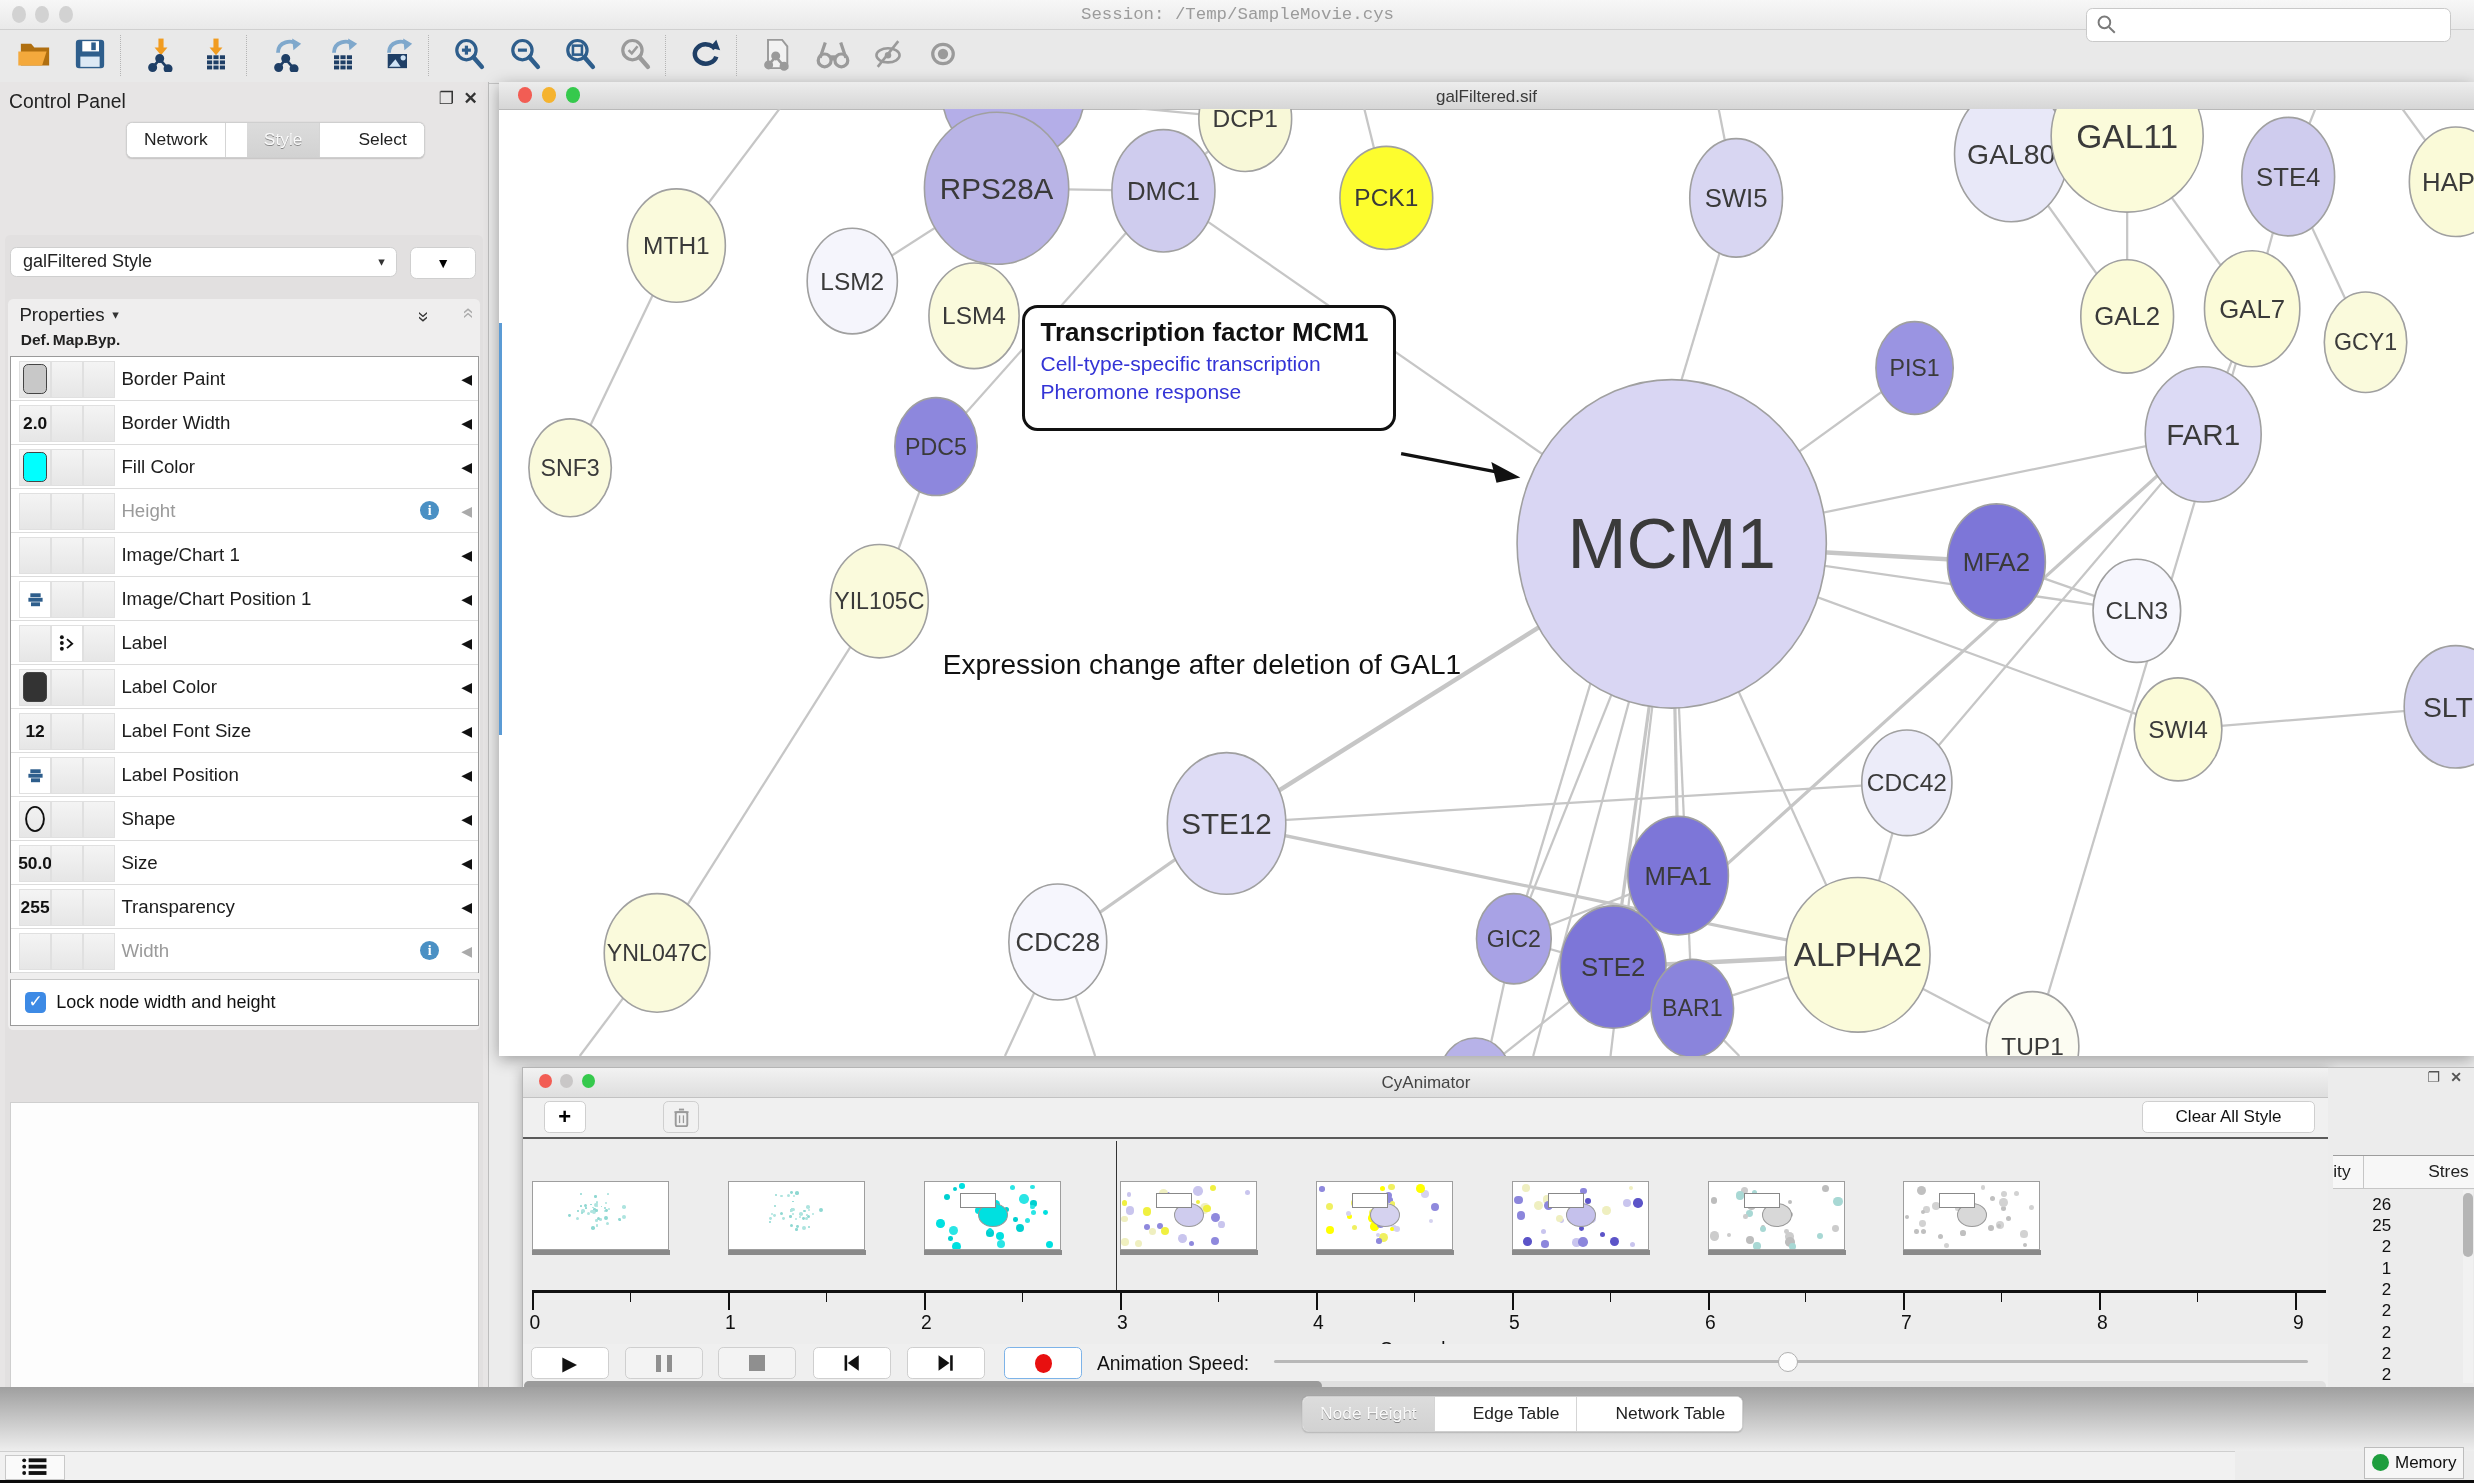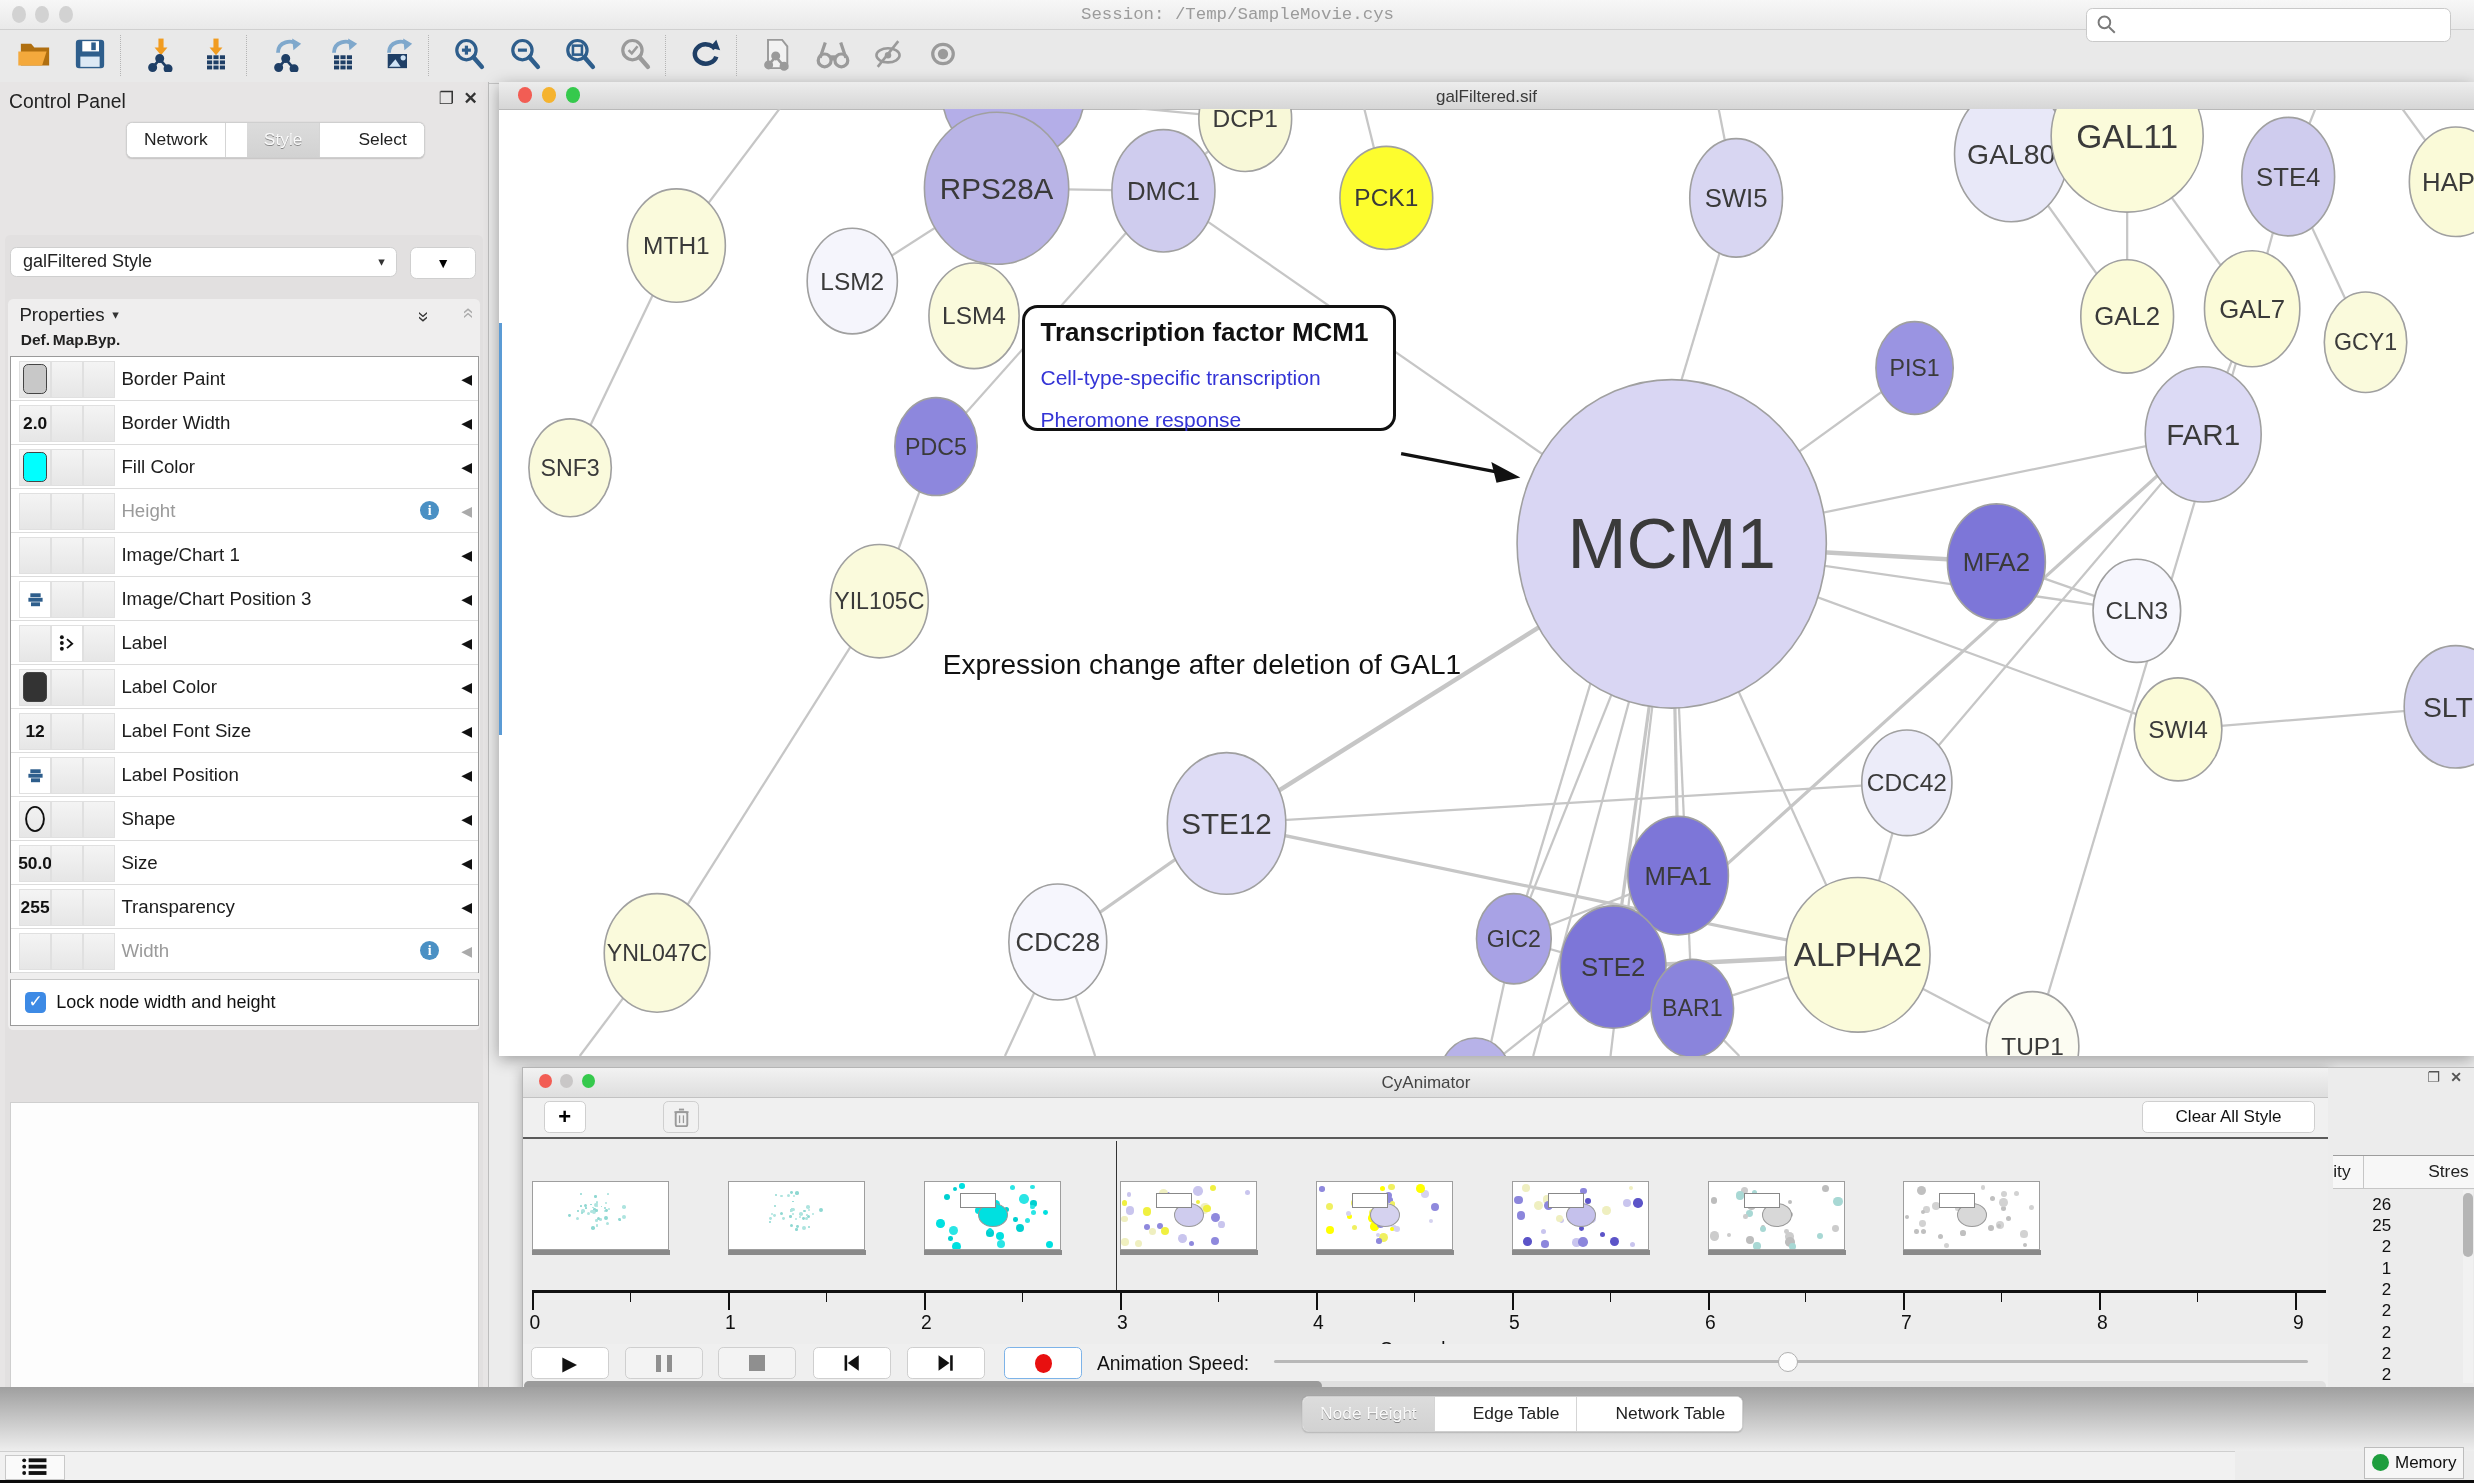--- a/index.html
+++ b/index.html
@@ -55,21 +55,21 @@
   #memory-dot{width:17px;height:17px;border-radius:50%;background:#1e9e3e;margin-right:6.4px;}
   #black-strip{left:0;top:1480px;width:2475px;height:3.9px;background:#0a0a0a;}
   
   #net-window{left:499px;top:82px;width:1975px;height:974px;background:#fff;box-shadow:0 3.9px 15.5px rgba(0,0,0,.35);}
   #net-titlebar{left:0;top:0;width:100%;height:27px;background:linear-gradient(#ededed,#d6d6d6);border-bottom:0.6px solid #b9b9b9;}
   #net-title{width:100%;text-align:center;top:4.5px;font-size:17px;color:#3a3a3a;}
   #net-canvas{left:0;top:27px;width:1975px;height:947px;}
   #net-blue-edge{left:0;top:241px;width:2.6px;height:412px;background:#5b9bd5;}
   #annotation-box{left:523px;top:223px;width:374px;height:126px;background:#fff;border:3.9px solid #111;border-radius:15.5px;padding:9px 15.5px;box-sizing:border-box;}
   #annotation-title{font-size:26px;font-weight:bold;color:#111;}
-  .annotation-link{font-size:21px;color:#3434d6;margin-top:18px;}
+  .annotation-link{font-size:21px;color:#3434d6;margin-top:4px;}
   #net-caption{left:387px;top:567px;width:632px;text-align:center;font-size:28px;color:#111;}
   
   #cyanimator{left:522px;top:1067px;width:1806px;height:325px;background:#f0f0f0;border:0.6px solid #b5b5b5;box-shadow:0 2.6px 11.6px rgba(0,0,0,.3);}
   #cya-titlebar{left:0;top:0;width:100%;height:29px;background:linear-gradient(#f2f2f2,#dedede);border-bottom:0.6px solid #c2c2c2;}
   #cya-title{width:100%;text-align:center;top:5.2px;font-size:17px;color:#444;}
   .cya-btn{position:absolute;background:#fff;border:1.3px solid #cfcfcf;border-radius:5.2px;display:flex;align-items:center;justify-content:center;cursor:pointer;}
   #clear-frames-btn{right:14px;top:33px;width:171px;height:30px;font-size:17px;color:#111;}
   #cya-divider{left:0;top:69px;width:100%;height:1.9px;background:#5a5a5a;}
   #timeline{left:0;top:71px;width:100%;height:205px;background:#ededed;overflow:hidden;}
   .frame-thumb{position:absolute;top:42px;width:135px;height:67px;background:#fff;border:1.3px solid #9e9e9e;overflow:hidden;cursor:pointer;}
@@ -318,21 +318,21 @@
             <div class="prop-row">
               <div class="cell c1" style="background: rgb(255, 255, 255);">
                 <svg width="17" height="15.5" viewBox="0 0 26 24">
                   <rect x="5" y="2" width="16" height="6" fill="#2e5e8c"></rect>
                   <rect x="2" y="9" width="22" height="6" fill="#2e5e8c"></rect>
                   <rect x="6" y="16" width="14" height="6" fill="#2e5e8c"></rect>
                 </svg>
               </div>
               <div class="cell c2"></div>
               <div class="cell c3"></div>
-              <span class="prop-label">Image/Chart Position 3</span>
+              <span class="prop-label">Image/Chart Position 1</span>
               <span class="rowarrow">◀</span>
             </div>
             <div class="prop-row">
               <div class="cell c1"></div>
               <div class="cell c2" style="background: rgb(255, 255, 255);">
                 <svg width="18" height="19.3" viewBox="0 0 28 30">
                   <circle cx="6" cy="5" r="3" fill="#111"></circle>
                   <circle cx="6" cy="14" r="3" fill="#111"></circle>
                   <circle cx="6" cy="23" r="3" fill="#111"></circle>
                   <path d="M14 8 l8 7 l-8 7" fill="none" stroke="#111" stroke-width="3"></path>

